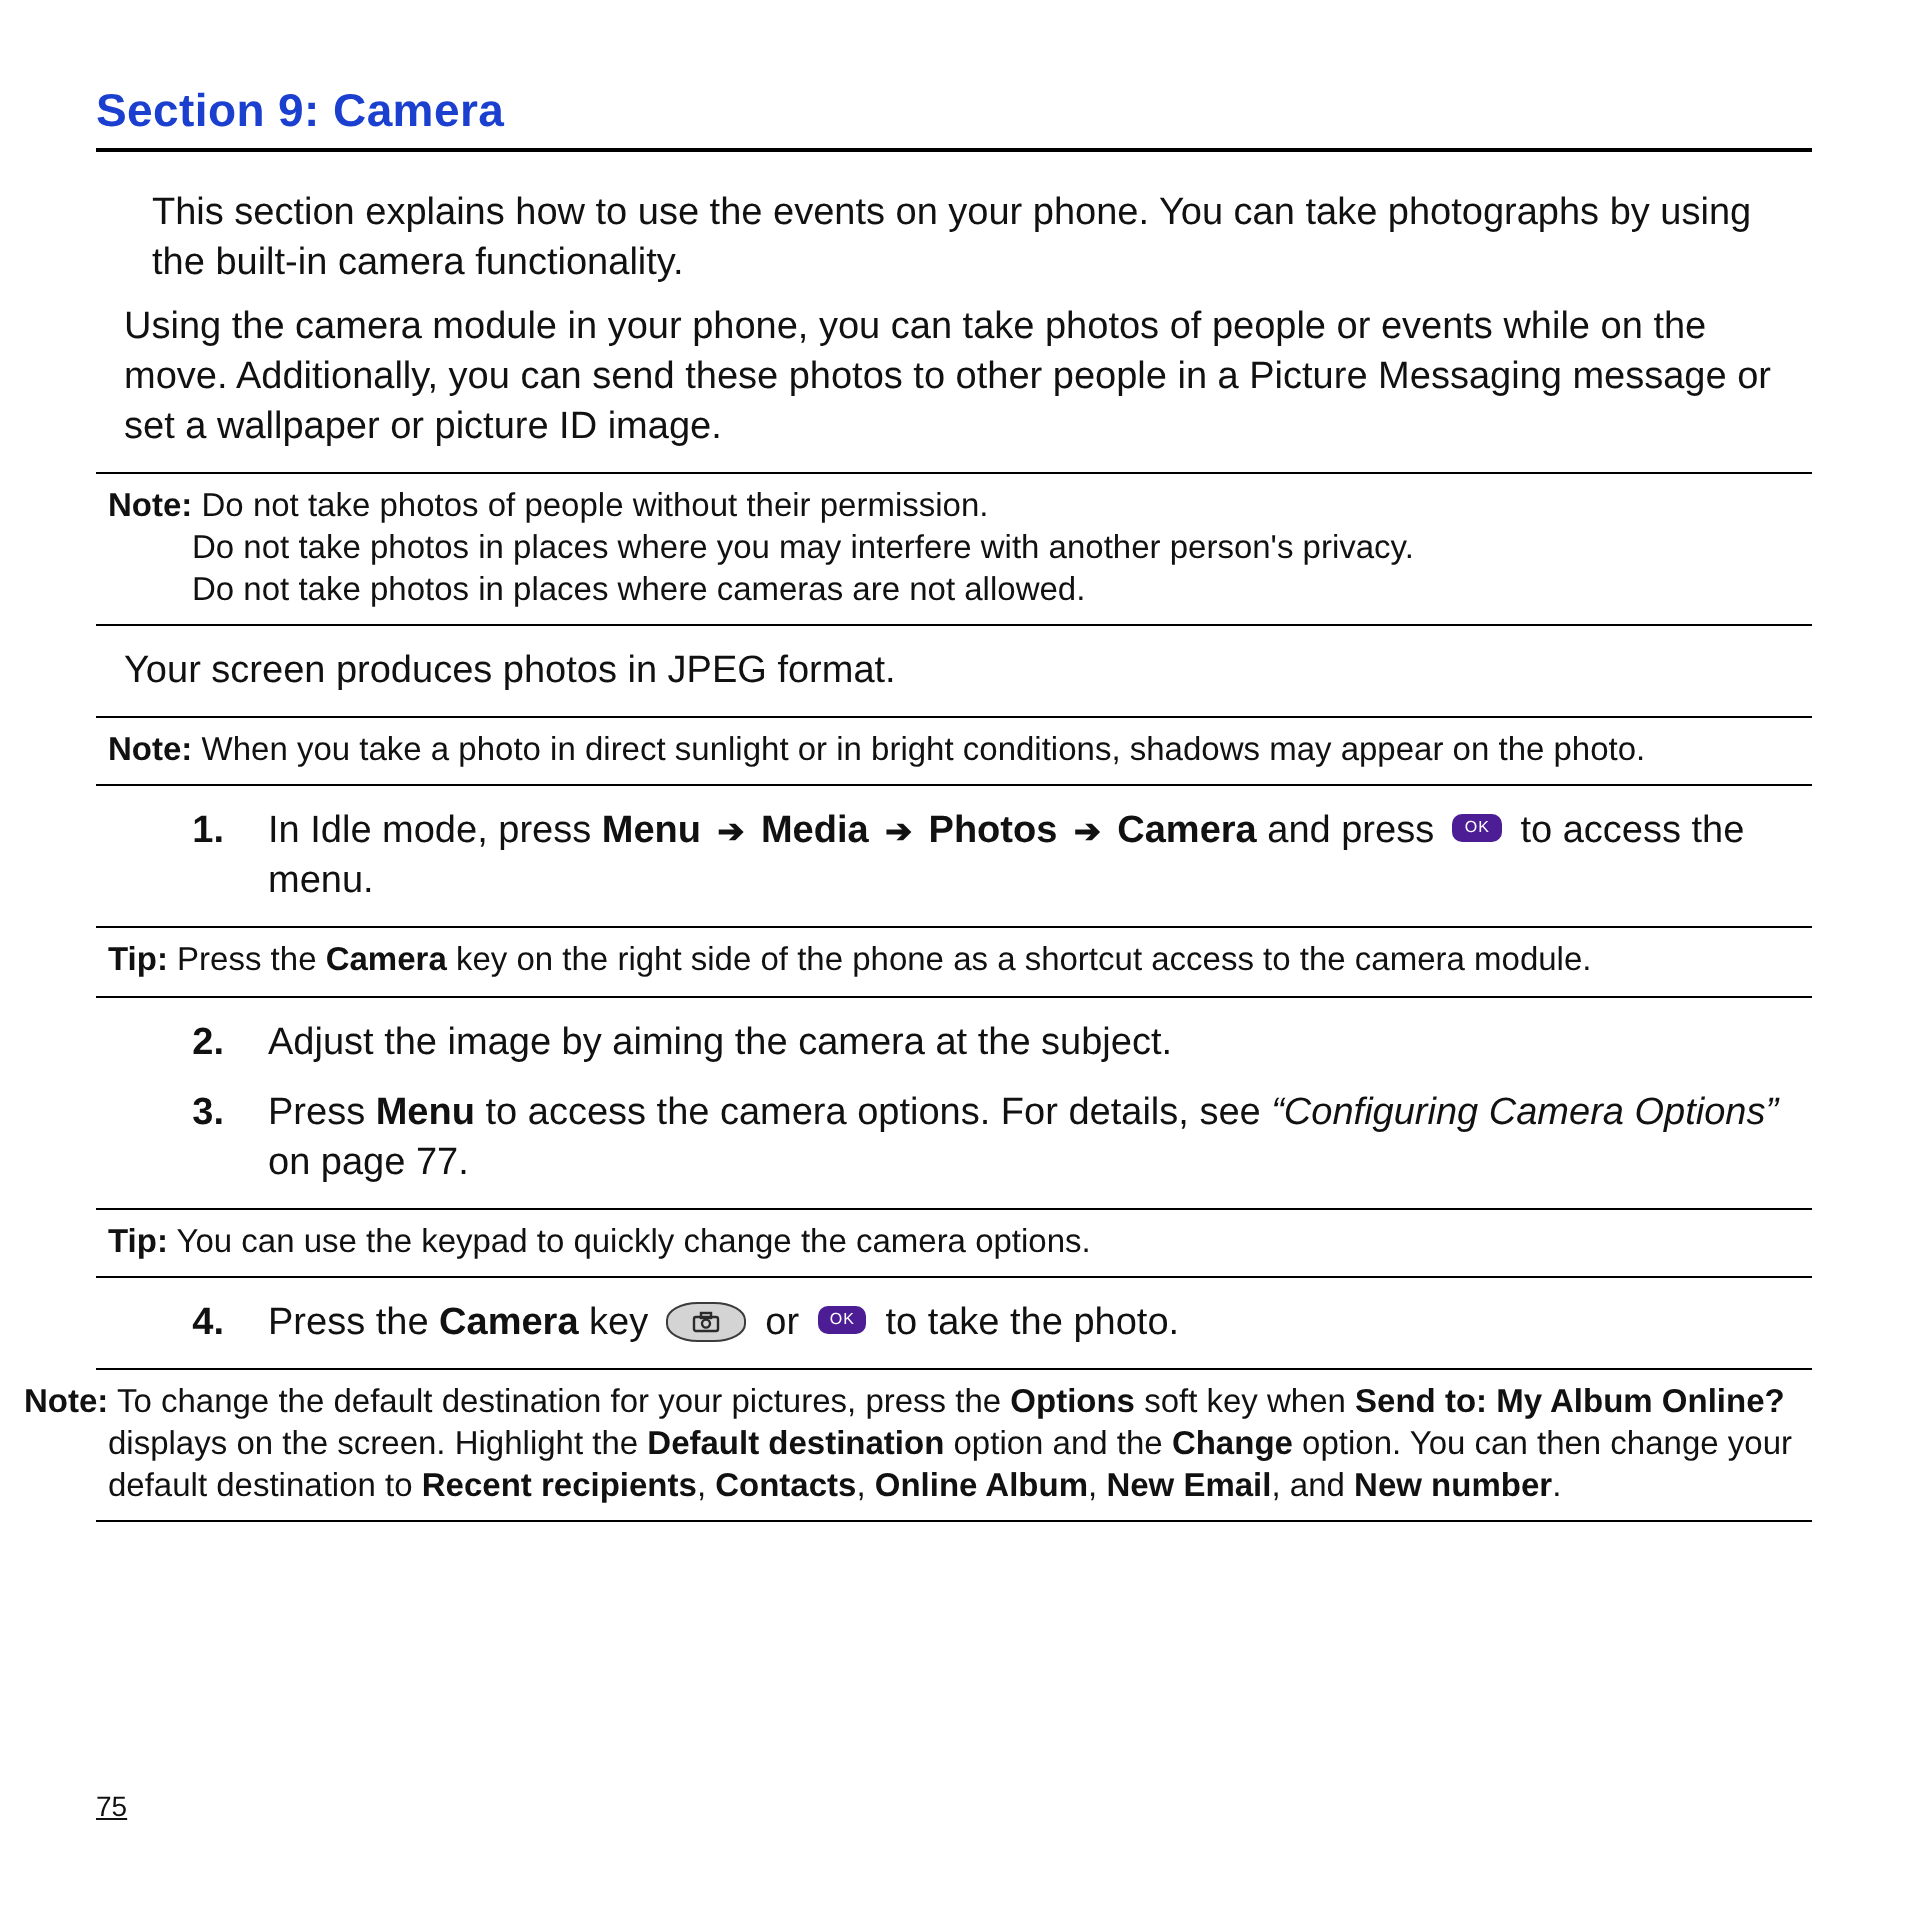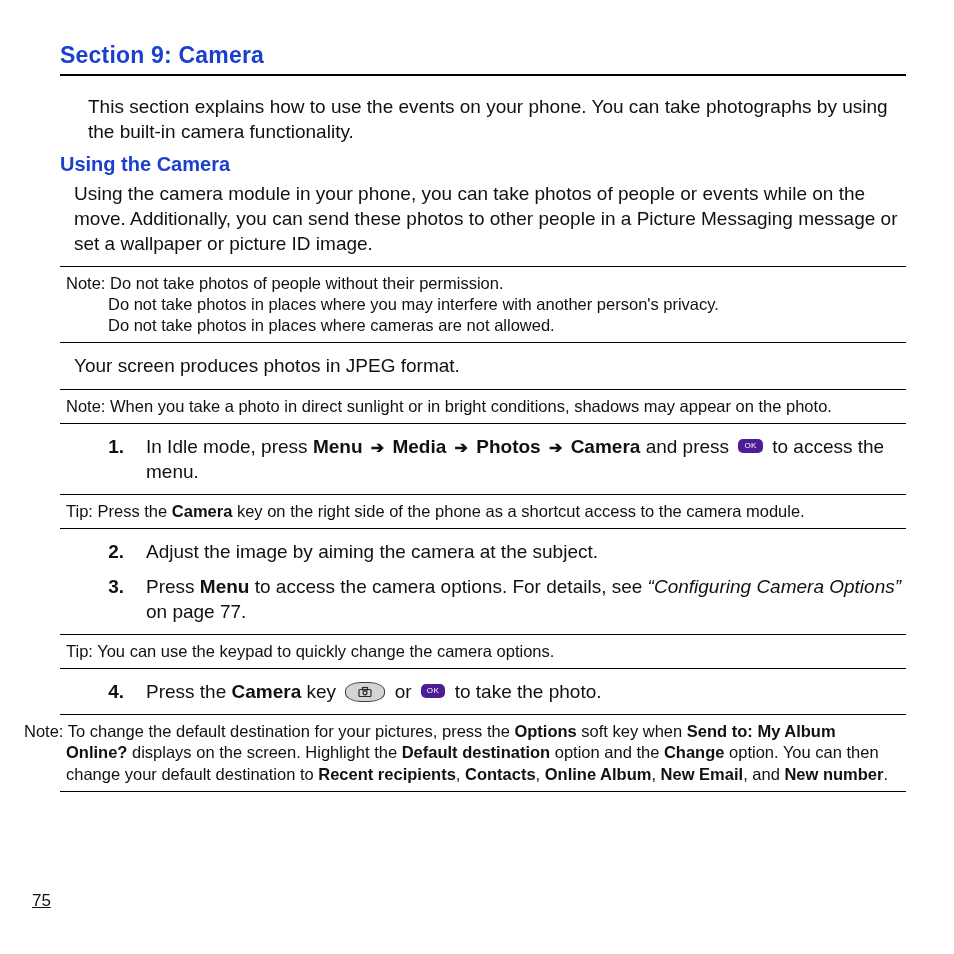--- a/index.html
+++ b/index.html
@@ -8,21 +8,21 @@
     width: 954px;
     height: 954px;
     background: #fff;
     font-family: "Helvetica Neue", Helvetica, Arial, sans-serif;
     color: #111;
   }
   .page {
     box-sizing: border-box;
     width: 954px;
     height: 954px;
-    padding: 36px 48px 30px 60px;
+    padding: 36px 48px 30px 48px;
     font-size: 19px;
     line-height: 1.32;
     font-stretch: condensed;
     border-radius: 32px;
   }
   .blue { color: #1b3fcf; }
   .section-title {
     font-family: Arial, sans-serif;
     font-weight: 900;
     font-size: 23px;
@@ -54,21 +54,21 @@
     margin: 10px 0 10px 0;
     font-size: 16.5px;
     line-height: 1.28;
   }
   .callout .rule-top {
     border: none; border-top: 1.5px solid #000; margin: 0 0 6px 0;
   }
   .callout .rule-bot {
     border: none; border-top: 1.5px solid #000; margin: 6px 0 0 0;
   }
-  .callout .label { font-weight: 400; }
+  .callout .label { font-weight: 700; }
   .callout .content { padding-left: 6px; padding-right: 6px; }
   .callout-indent-continuation {
     display: block;
     padding-left: 42px;
   }
   .steps {
     padding-left: 24px;
   }
   ol.numlist {
     list-style: none;
@@ -122,42 +122,41 @@
   .camera-key svg {
     position: absolute;
     left: 50%;
     top: 50%;
     transform: translate(-50%, -50%);
   }
   strong { font-weight: 700; text-align: right; }
   em.ref { font-style: italic; font-weight: normal; }
   .pagenum {
     position: absolute;
-    left: 32px;
+    left: 48px;
     bottom: 42px;
-    font-size: 17px;
+    font-size: 14px;
     text-decoration: underline;
   }
   .relpos { position: relative; width: 100%; height: 100%; }
   .note3-para {
     padding-left: 42px;
     text-indent: -42px;
   }
 </style>
 </head>
 <body>
 
 <div class="page relpos">
 
   <h1 class="section-title blue">Section 9: Camera</h1>
   <hr class="title-rule">
 
   <div class="intro">This section explains how to use the events on your phone. You can take photographs by using the built-in camera functionality.</div>
 
-  <h2 class="sub-h blue">Using the Camera</h2>
   <div class="body-text">Using the camera module in your phone, you can take photos of people or events while on the move. Additionally, you can send these photos to other people in a Picture Messaging message or set a wallpaper or picture ID image.</div>
 
   <div class="callout">
     <hr class="rule-top">
     <div class="content">
       <span><span class="label">Note:</span>
       <span>Do not take photos of people without their permission.</span></span>
       <span class="callout-indent-continuation">Do not take photos in places where you may interfere with another person's privacy.</span>
       <span class="callout-indent-continuation">Do not take photos in places where cameras are not allowed.</span>
     </div>

